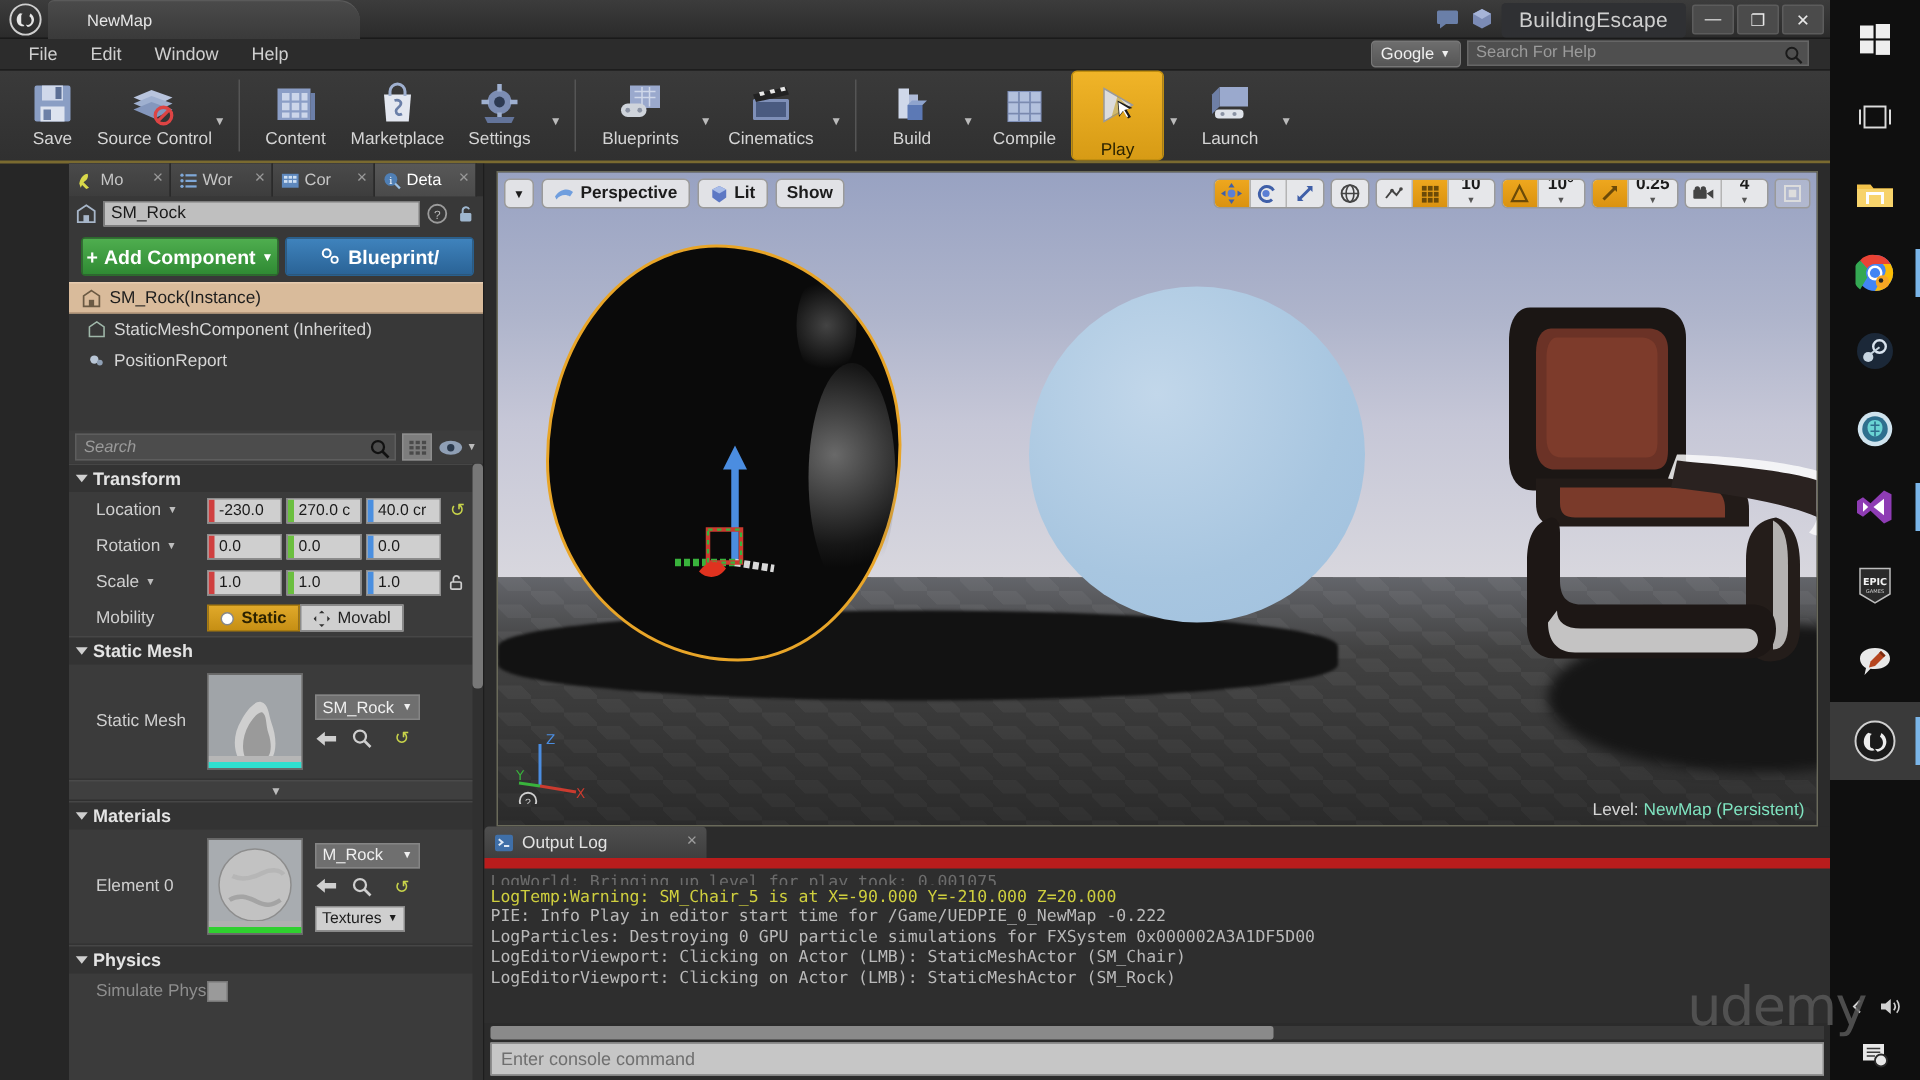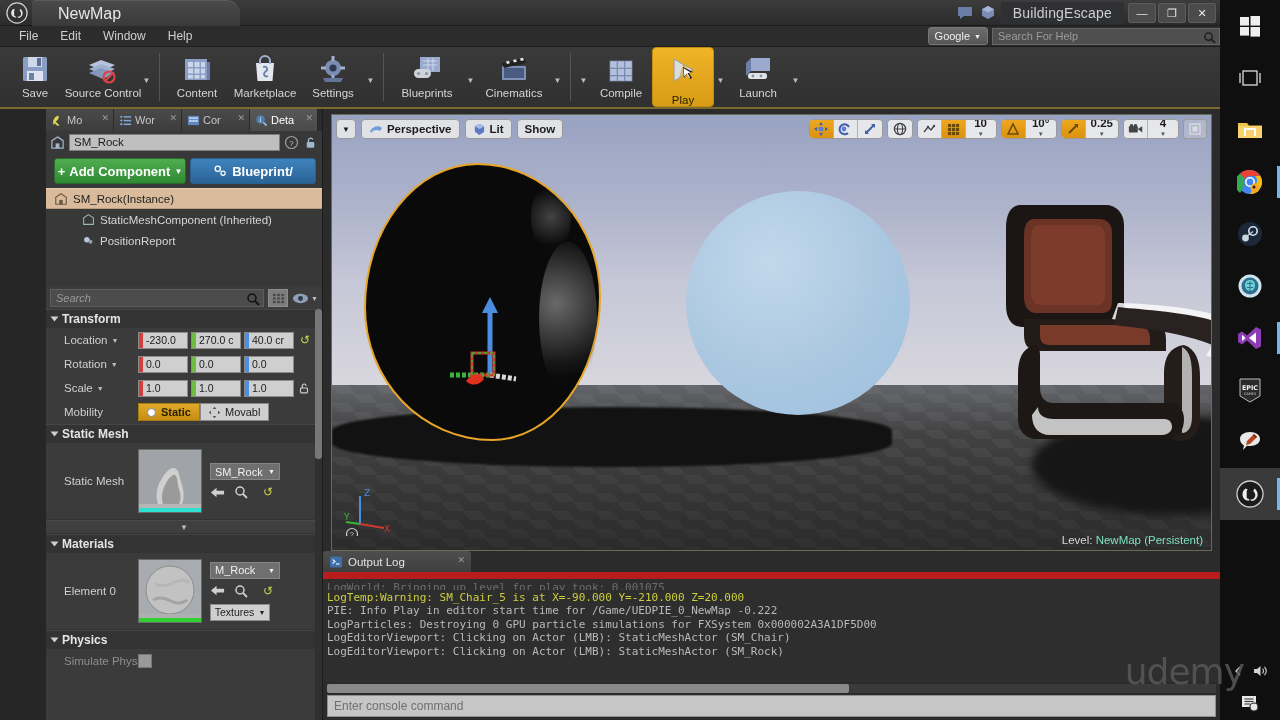--- a/index.html
+++ b/index.html
@@ -12,36 +12,36 @@
   .app { position: absolute; left: 0; top: 0; width: 1220px; height: 720px; background: #262626; }
 
   
   .titlebar { position: relative; height: 26px; background: linear-gradient(#3c3c3c,#2b2b2b); border-bottom: 1px solid #1a1a1a; }
   .ue-logo { position:absolute; left:6px; top:2px; width:22px; height:22px; }
   .tab-map {
     position: absolute; left: 32px; top: 0; height: 26px; width: 208px;
     background: linear-gradient(#4a4a4a,#3a3a3a);
     border-top-left-radius: 4px; border-top-right-radius: 14px;
     border-top: 1px solid #5a5a5a;
-    display:flex; align-items:center; padding-left: 26px; color:#e6e6e6; font-size: 16px;
+    display:flex; align-items:center; padding-left: 26px; color:#e6e6e6; font-size: 11px;
   }
   .title-right { position:absolute; right:0; top:0; height:26px; display:flex; align-items:center; }
   .title-proj {
     background:#2f3033; color:#cfcfcf; font-size:14px; padding:3px 12px 4px 12px; border-radius:3px;
     margin-right:4px; letter-spacing:.2px;
   }
   .winbtn { width:28px; height:20px; margin-right:2px; background:#4b4b4b; border:1px solid #5c5c5c;
     display:flex; align-items:center; justify-content:center; color:#e8e8e8; font-size:11px; border-radius:2px;}
   .winbtn.close { margin-right:4px; }
   .tinyicon { width:18px; height:18px; margin-right:4px; }
 
   
   .menubar { height: 21px; background:#2c2c2c; display:flex; align-items:center; padding-left: 8px; border-bottom:1px solid #1d1d1d; position:relative; }
   .menubar .mi { padding: 0 11px; font-size: 12px; color:#cfcfcf; line-height:21px; }
-  .help-wrap { position:absolute; right:0; top:1px; display:flex; align-items:flex-end;padding-left:21px; }
+  .help-wrap { position:absolute; right:14px; top:1px; display:flex; align-items:flex-start;padding-left:21px; }
   .google-btn { background:linear-gradient(#6d6d6d,#565656); border:1px solid #777; border-radius:3px; padding:2px 6px; font-size:11px; color:#f0f0f0; display:flex; align-items:center; }
   .google-btn .car { margin-left:4px; font-size:7px; }
   .help-search { width:228px; height:17px; background:#4f4f4f; border:1px solid #666; margin-left:4px; color:#9b9b9b; font-size:11px; padding:0 18px 0 5px; line-height:15px; position:relative; }
   .help-mag { position:absolute; right:3px; top:2px; }
 
   
   .toolbar { height:62px; background:linear-gradient(#3a3a3a,#303030); border-bottom:2px solid #7a6a30; display:flex; align-items:stretch; padding-left:4px; }
   .tb-sep { width:1px; background:#555; margin:6px 6px; }
   .tb-item { position:relative; width:62px; display:flex; flex-direction:column; align-items:center; justify-content:flex-start; padding-top:5px; cursor:pointer;}
   .tb-item.wide { width:74px; }
@@ -68,21 +68,21 @@
 
   .btnrow { display:flex; gap:4px; padding:5px 6px 4px 8px; }
   .addcomp { flex:1; height:26px; background:linear-gradient(#4fae4f,#2f8a33); border:1px solid #2b6b2c; border-radius:3px;
     color:#fff; font-size:13px; font-weight:bold; display:flex; align-items:center; justify-content:center; gap:4px; }
   .bpbtn { width:126px; height:26px; background:linear-gradient(#3f83bd,#2a6396); border:1px solid #28608f; border-radius:3px;
     color:#fff; font-size:13px; font-weight:bold; display:flex; align-items:center; justify-content:center; gap:5px; }
 
   .complist { padding:0; }
   .comprow { height:21px; display:flex; align-items:center; gap:5px; padding-left:8px; font-size:11.5px; color:#d6d6d6; }
   .comprow.sel { background:#d9bb9b; color:#1d1d1d; border-top:1px solid #e6cbb0; border-bottom:1px solid #b99b7e;}
-  .comprow.indent { padding-left:36px; }
+  .comprow.indent { padding-left:12px; }
 
   .spacer-dark { background:#383838; }
 
   .searchrow { height:22px; display:flex; align-items:center; gap:4px; padding:2px 4px; background:#3c3c3c; }
   .search-in { flex:1; height:18px; background:#4c4c4c; border:1px solid #5d5d5d; color:#9a9a9a; font-size:11px; padding:0 20px 0 5px; line-height:16px; position:relative;font-style:italic;}
   .srch-mag { position:absolute; right:3px; top:2px; }
   .gridbtn { width:20px; height:18px; background:#7d7d7d; border:1px solid #8d8d8d; display:flex; align-items:center; justify-content:center;}
   .eyebtn { display:flex; align-items:center; gap:2px; }
 
   .props { flex:1; overflow:hidden; background:#3b3b3b; position:relative;}
@@ -336,20 +336,31 @@
               <path d="M8 8.5l3-.7.9 2.5-3 .7z"></path>
               <path d="M15 7l3-.7.9 2.5-3 .7z"></path>
               <path d="M22 5.5l3-.7.9 2.5-3 .7z"></path>
             </g>
         </svg>
       </div>
       <div class="lbl">Cinematics</div>
     </div>
     <div class="tb-caret">▼</div>
     <div class="tb-sep"></div>
+    <div class="tb-item">
+      <div class="glyph">
+        <svg width="32" height="32" viewBox="0 0 32 32">
+          <rect x="7" y="6" width="7" height="20" fill="#cfd8ea"></rect>
+          <rect x="14" y="10" width="6" height="16" fill="#aebbd8"></rect>
+          <rect x="13" y="17" width="10" height="10" fill="#5c79b5"></rect>
+          <path d="M13 17l3-3h10l-3 3z" fill="#8fa4cd"></path>
+        </svg>
+      </div>
+      <div class="lbl">Build</div>
+    </div>
     <div class="tb-caret">▼</div>
     <div class="tb-item">
       <div class="glyph">
         <svg width="32" height="32" viewBox="0 0 32 32">
           <g fill="#b3c1dd" stroke="#7f90b8" stroke-width=".7">
             <rect x="5" y="8" width="7" height="7"></rect>
               <rect x="12.5" y="8" width="7" height="7"></rect>
               <rect x="20" y="8" width="7" height="7"></rect>
             <rect x="5" y="15.5" width="7" height="7"></rect>
               <rect x="12.5" y="15.5" width="7" height="7"></rect>

